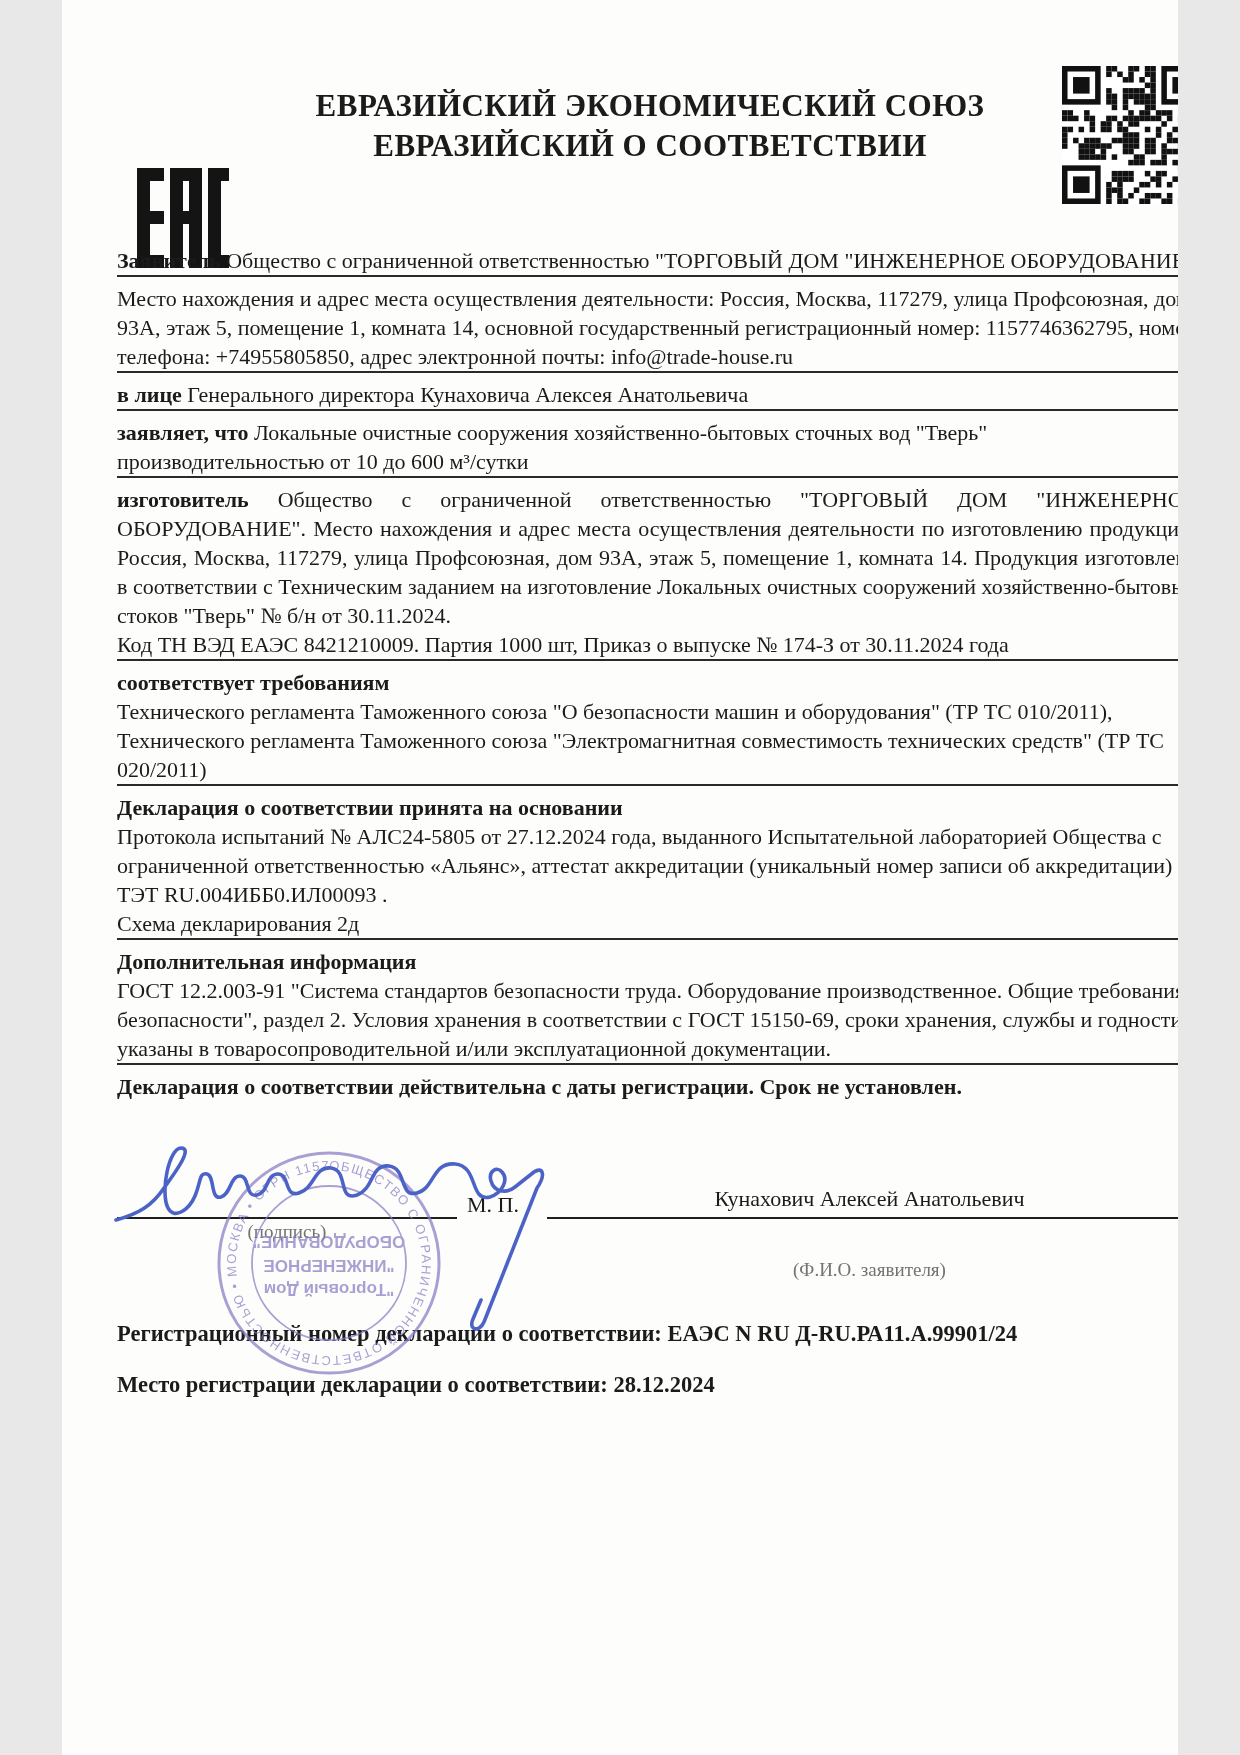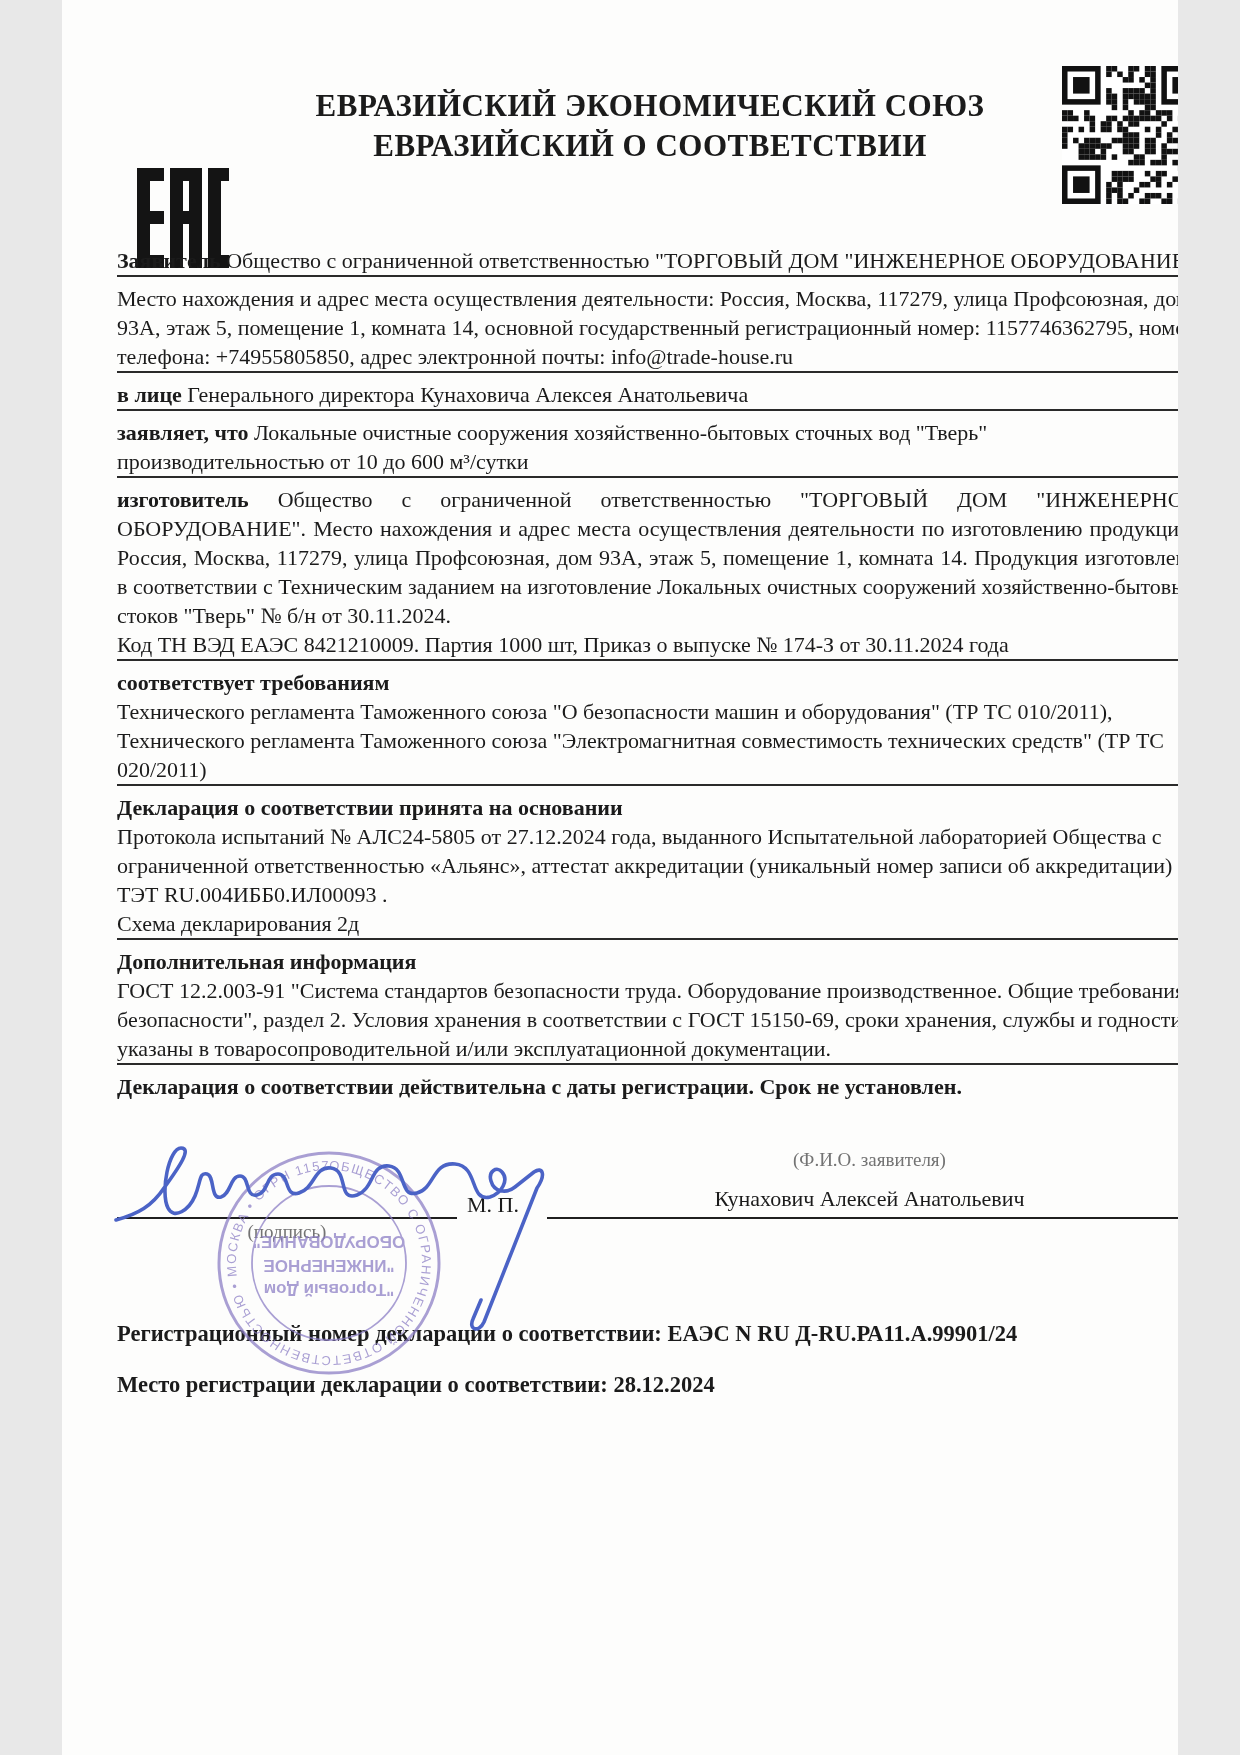--- a/index.html
+++ b/index.html
@@ -28,21 +28,21 @@
   .hpara{margin:0 0 9px 0;font-weight:bold;}
   b{font-weight:bold;}
   
   .sigline{position:absolute;border-top:2px solid #1f1f1f;height:0;}
   .sigline.left{top:1217px;left:55px;width:340px;}
   .sigline.right{top:1217px;left:485px;width:645px;}
   .caption{
     position:absolute;font-size:19px;color:#737373;text-align:center;
   }
   .cap-sign{top:1221px;left:55px;width:340px;}
-  .cap-name{top:1149px;left:485px;width:645px;}
+  .cap-name{top:1259px;left:485px;width:645px;}
   .mp{position:absolute;top:1192px;left:405px;font-size:22px;}
   .name{
     position:absolute;top:1186px;left:485px;width:645px;
     text-align:center;font-size:22px;
   }
   .overlay{position:absolute;top:1130px;left:40px;pointer-events:none;}
   
   .foot{position:absolute;left:55px;width:1080px;font-size:22.5px;font-weight:bold;}
   .foot1{top:1298px;}
   .foot2{top:1349px;}

